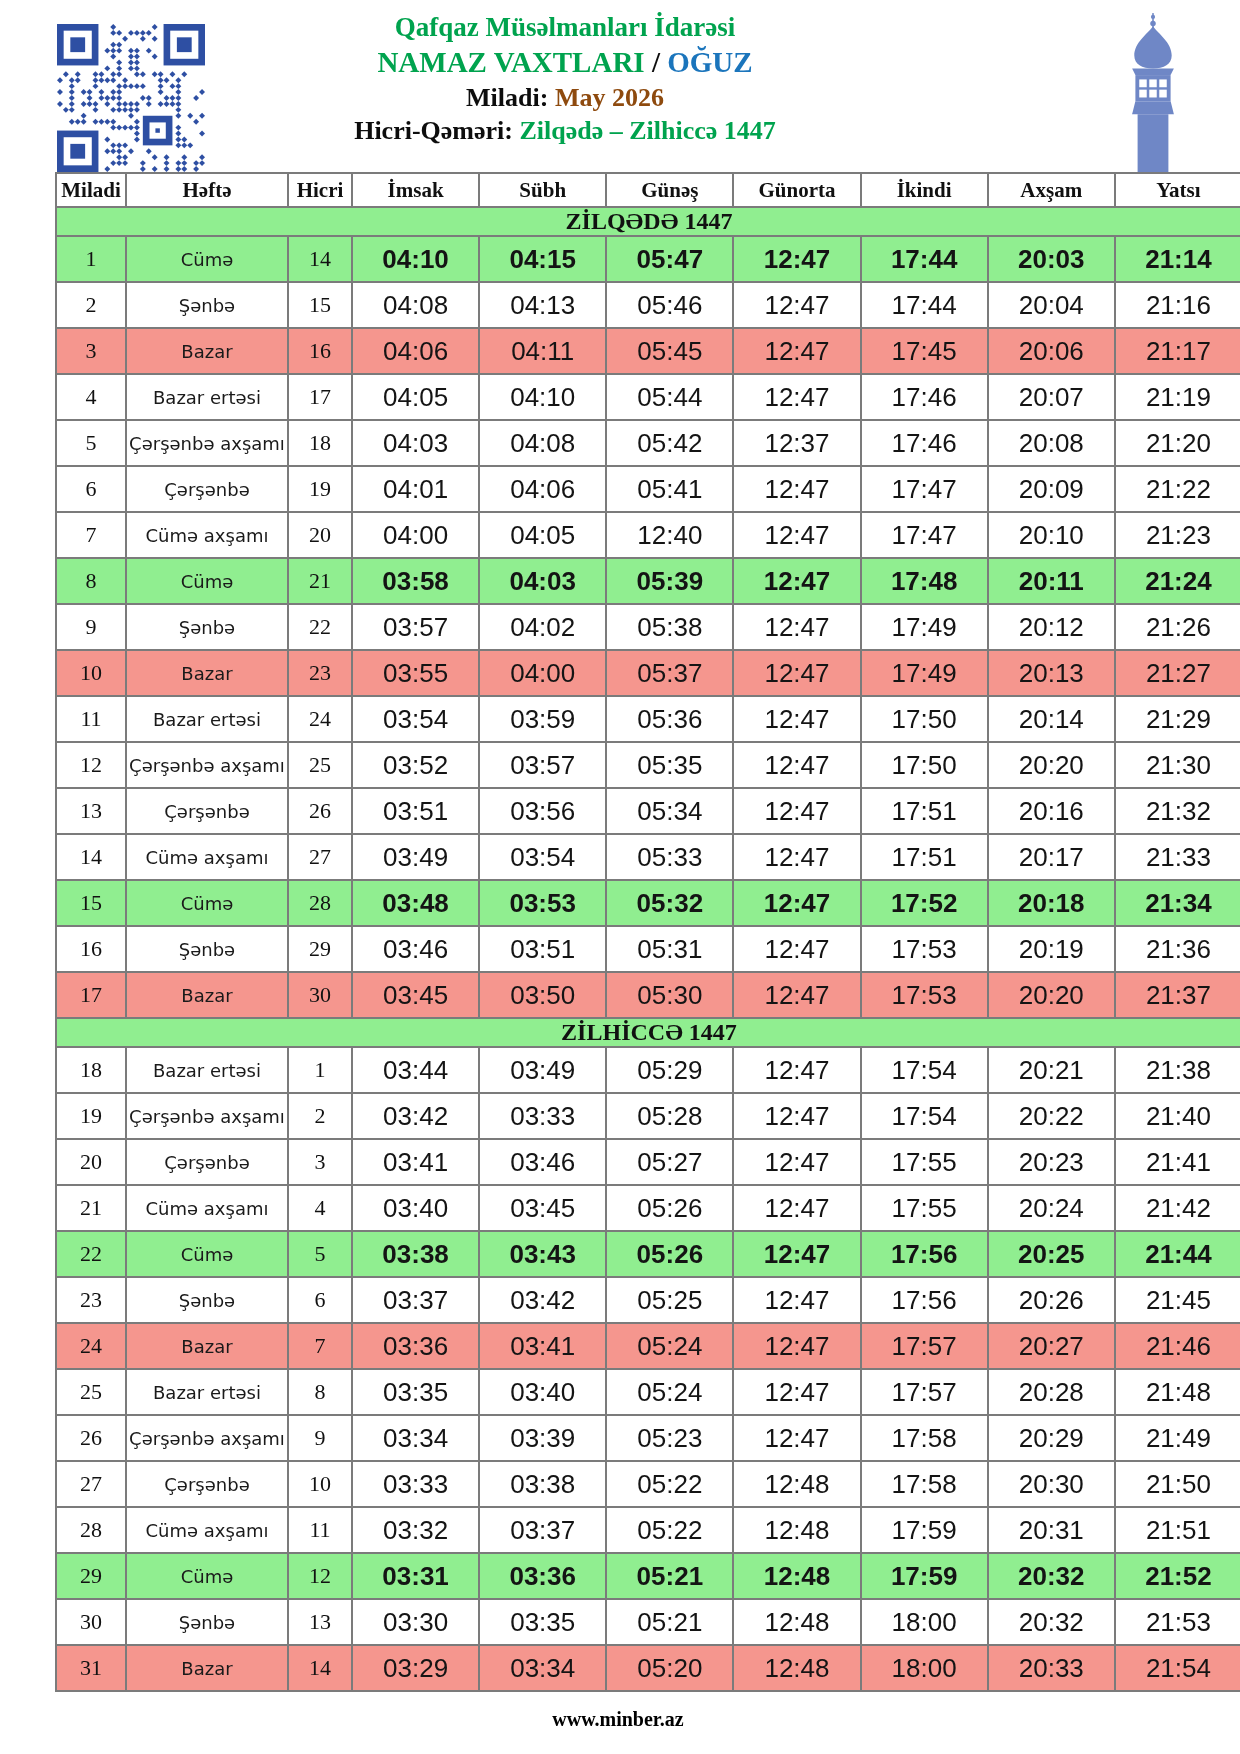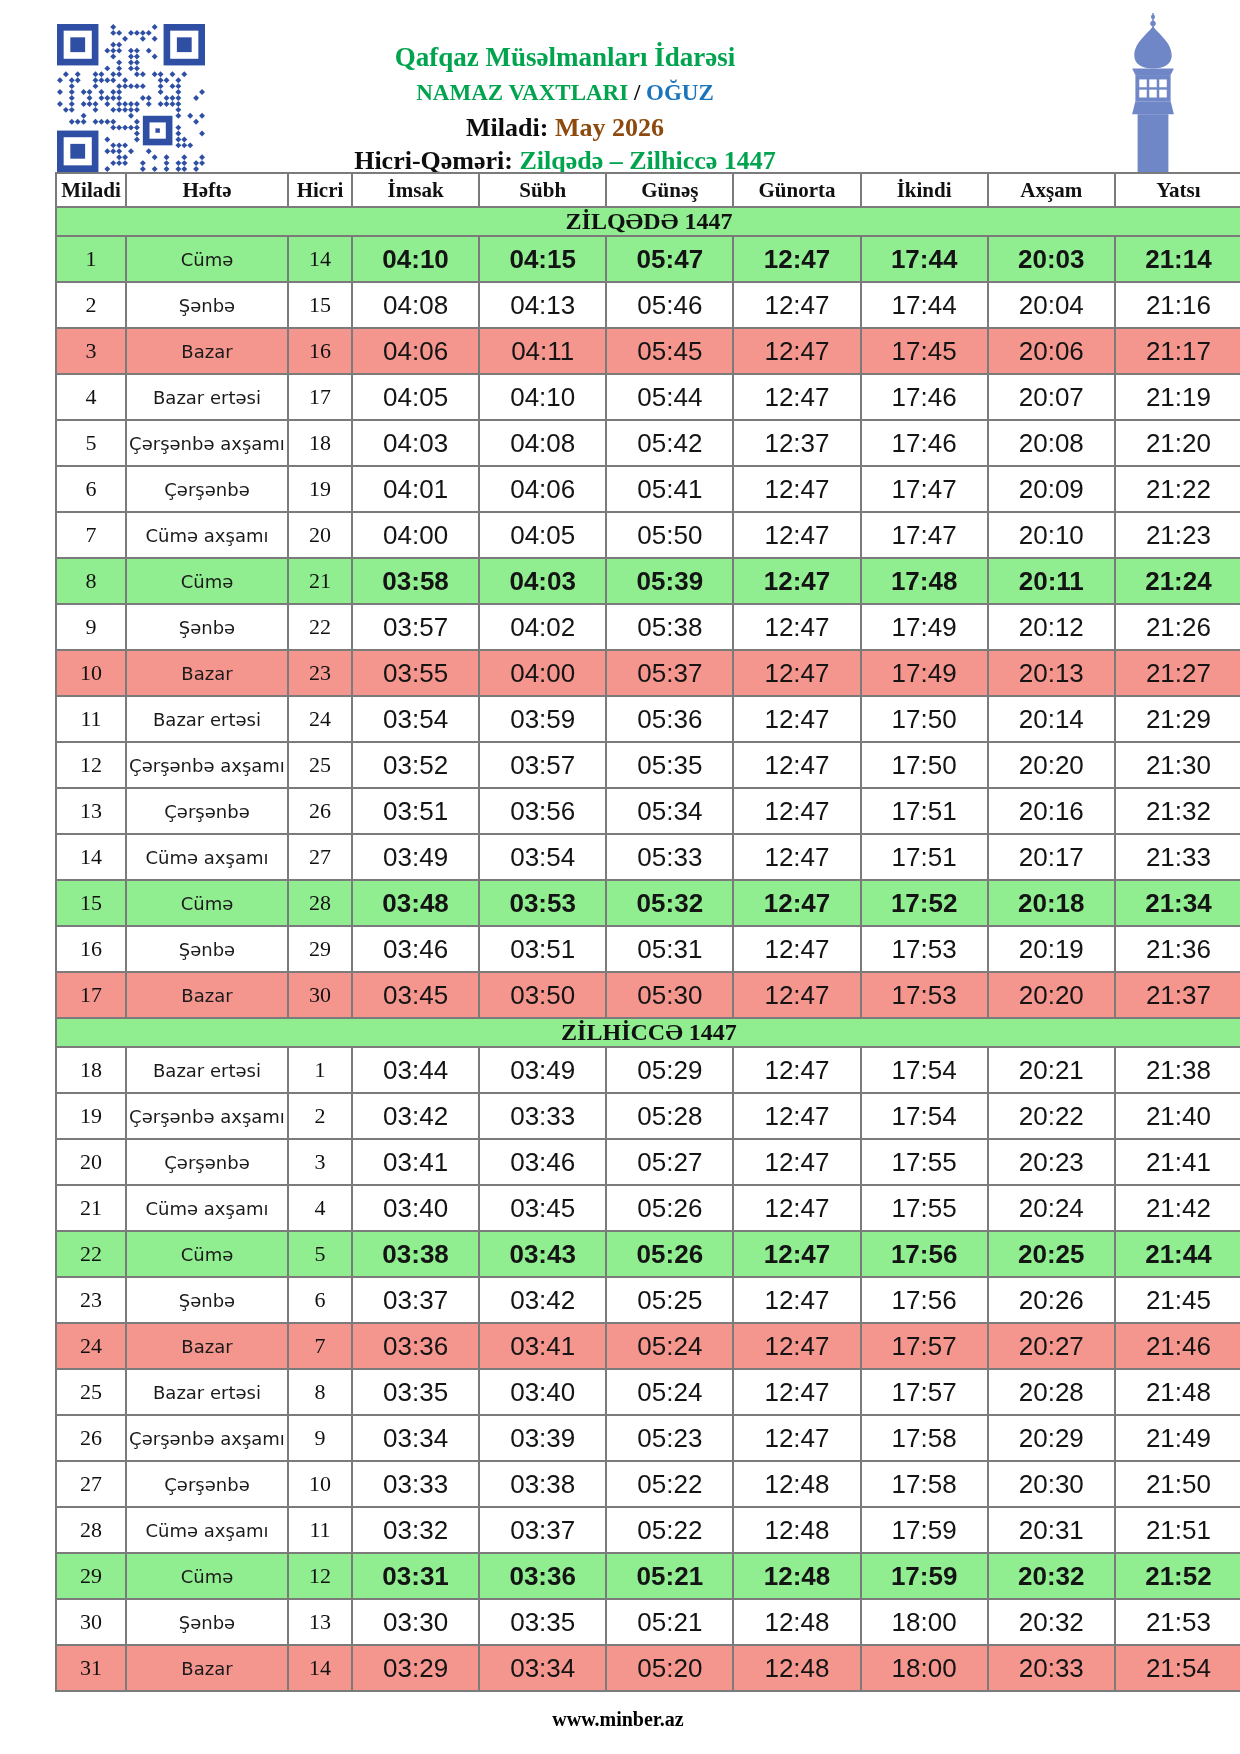--- a/index.html
+++ b/index.html
@@ -5,23 +5,23 @@
   * { margin:0; padding:0; box-sizing:border-box; }
   html,body { background:#ffffff; }
   body {
     width:1240px; height:1754px; position:relative;
     font-family:"Liberation Serif", serif;
     color:#111;
   }
   .qr { position:absolute; left:57px; top:24px; width:148px; height:148px; }
   .minaret { position:absolute; left:1120px; top:12px; width:66px; height:174px; }
 
-  .titles { position:absolute; left:55px; top:40px; width:1020px; text-align:center; }
+  .titles { position:absolute; left:55px; top:10px; width:1020px; text-align:center; }
   .t-org  { font-size:27px; font-weight:bold; line-height:34px; color:var(--green-text); }
-  .t-main { font-size:23px; font-weight:bold; line-height:37px; }
+  .t-main { font-size:29px; font-weight:bold; line-height:37px; }
   .t-line { font-size:26px; font-weight:bold; line-height:33px; color:#0d0d0d;text-align:center; }
   .c-green { color:var(--green-text); }
   .c-blue  { color:var(--blue-text); }
   .c-brown { color:var(--brown-text); }
   .c-black { color:#0d0d0d; }
 
   table.ptable {
     position:absolute; left:55px; top:172px; width:1188px;
     border-collapse:collapse; table-layout:fixed;
   }
@@ -368,21 +368,21 @@
         <td class="c-time">17:47</td>
         <td class="c-time">20:09</td>
         <td class="c-time">21:22</td>
       </tr>
       <tr class="data normal">
         <td class="c-miladi">7</td>
         <td class="c-day">Cümə axşamı</td>
         <td class="c-hicri">20</td>
         <td class="c-time">04:00</td>
         <td class="c-time">04:05</td>
-        <td class="c-time">05:50</td>
+        <td class="c-time">12:40</td>
         <td class="c-time">12:47</td>
         <td class="c-time">17:47</td>
         <td class="c-time">20:10</td>
         <td class="c-time">21:23</td>
       </tr>
       <tr class="data friday">
         <td class="c-miladi">8</td>
         <td class="c-day">Cümə</td>
         <td class="c-hicri">21</td>
         <td class="c-time">03:58</td>

